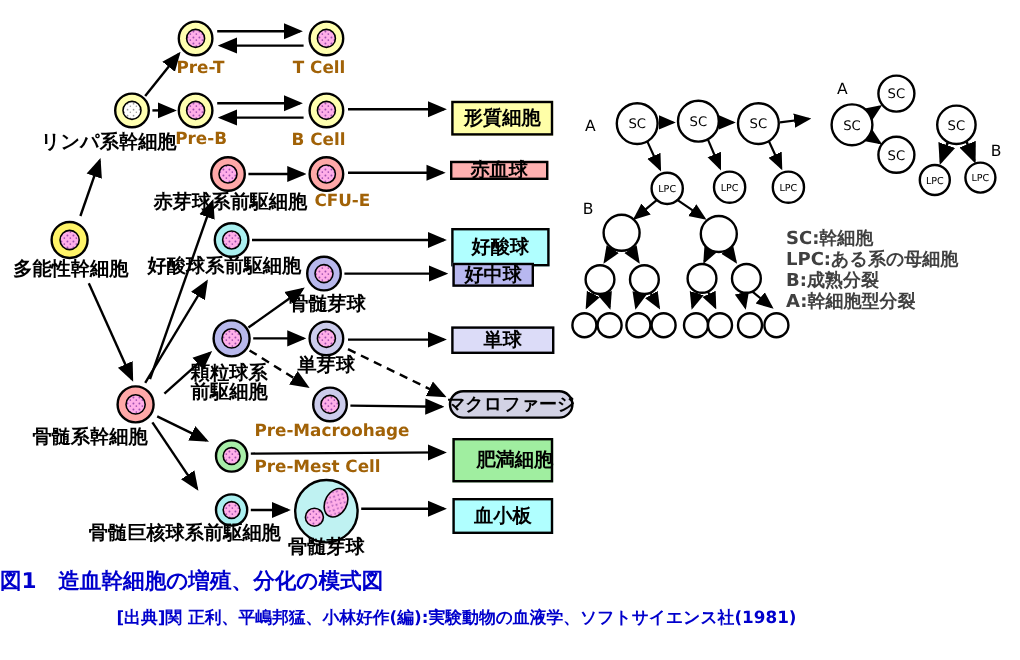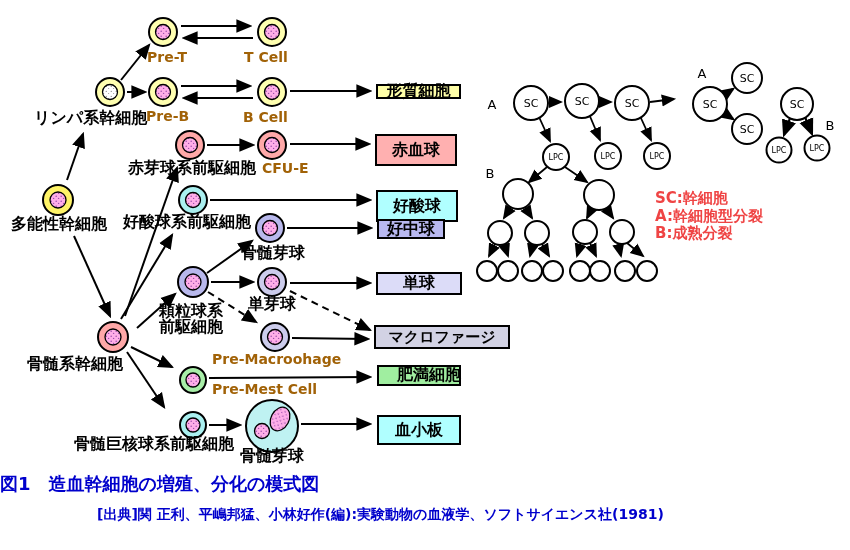--- a/index.html
+++ b/index.html
@@ -5,21 +5,21 @@
   html,body{margin:0;padding:0;background:#fff;}
   .stage{position:relative;width:850px;height:550px;background:#ffffff;overflow:hidden;
          font-family:"DejaVu Sans",sans-serif;}
   .stage svg{position:absolute;left:0;top:0;}
   .jp{position:absolute;font:bold 16px "DejaVu Sans",sans-serif;color:#000;white-space:nowrap;line-height:1;}
   .lat{position:absolute;font:bold 14px "DejaVu Sans",sans-serif;color:#a16207;white-space:nowrap;line-height:1;text-align:right;}
   .box{position:absolute;border:2px solid #000;display:flex;align-items:center;justify-content:center;
        font:bold 16px "DejaVu Sans",sans-serif;color:#000;white-space:nowrap;box-sizing:border-box;}
   .box.small{font-size:15px;}
   .legend{position:absolute;left:655px;top:190px;}
-  .legend span{display:block;font:bold 15px "DejaVu Sans",sans-serif;color:#ef4444;line-height:17.5px;white-space:nowrap;}
+  .legend span{display:block;font:bold 15px "DejaVu Sans",sans-serif;color:#404040;line-height:17.5px;white-space:nowrap;}
   .title{position:absolute;left:0;top:472px;width:680px;
          font:bold 18px "DejaVu Sans",sans-serif;color:#0000CC;white-space:nowrap;}
   .caption{position:absolute;left:97px;top:506px;font:bold 14px "DejaVu Sans",sans-serif;
            color:#0000CC;white-space:nowrap;}
   svg text{font-family:"DejaVu Sans",sans-serif;fill:#000;}
 </style>
 </head>
 <body>
 
 <div class="stage">
@@ -238,30 +238,31 @@
   <span class="jp" style="left:241px;top:245px">骨髄芽球</span>
   <span class="jp" style="left:159px;top:303px">顆粒球系</span>
   <span class="jp" style="left:159px;top:319px">前駆細胞</span>
   <span class="jp" style="left:248px;top:296px">単芽球</span>
   <span class="jp" style="left:27px;top:356px">骨髄系幹細胞</span>
   <span class="lat" style="left:212px;top:352px">Pre-Macroohage</span>
   <span class="lat" style="left:212px;top:382px">Pre-Mest Cell</span>
   <span class="jp" style="left:74px;top:436px">骨髄巨核球系前駆細胞</span>
   <span class="jp" style="left:240px;top:448px">骨髄芽球</span>
 
-  <div class="box" style="left: 376px; top: 84px; width: 85px; height: 15px; background-color: rgb(255, 255, 168);">形質細胞</div>
-  <div class="box" style="left: 375px; top: 134px; width: 82px; height: 32px; background-color: rgb(255, 176, 176);">赤血球</div>
+  <div class="box" style="left: 376px; top: 84px; width: 85px; height: 29px; background-color: rgb(255, 255, 168);">形質細胞</div>
+  <div class="box" style="left: 375px; top: 134px; width: 82px; height: 16px; background-color: rgb(255, 176, 176);">赤血球</div>
   <div class="box" style="left: 376px; top: 190px; width: 82px; height: 32px; background-color: rgb(176, 255, 255);">好酸球</div>
   <div class="box" style="left: 377px; top: 219px; width: 68px; height: 20px; background-color: rgb(184, 184, 240);">好中球</div>
   <div class="box" style="left: 376px; top: 272px; width: 86px; height: 23px; background-color: rgb(220, 220, 248); font-family: Liberation Serif, serif;">単球</div>
-  <div class="box small" style="left: 374px; top: 325px; width: 136px; height: 24px; background-color: rgb(210, 210, 228);">マクロファージ</div>
-  <div class="box" style="left: 377px; top: 365px; width: 84px; height: 21px; background-color: rgb(160, 238, 160); padding-left: 20px;">肥満細胞</div>
+  <div class="box small" style="left: 374px; top: 325px; width: 104px; height: 24px; background-color: rgb(210, 210, 228); border-radius: 12px;">マクロファージ</div>
+  <div class="box" style="left: 377px; top: 365px; width: 84px; height: 37px; background-color: rgb(160, 238, 160); padding-left: 20px;">肥満細胞</div>
   <div class="box" style="left: 377px; top: 415px; width: 84px; height: 30px; background-color: rgb(176, 255, 255);">血小板</div>
 
   <div class="legend">
     <span>SC:幹細胞</span>
+    <span>LPC:ある系の母細胞</span>
+    <span>B:成熟分裂</span>
     <span>A:幹細胞型分裂</span>
-    <span>B:成熟分裂</span>
   </div>
 
   <div class="title">図1　造血幹細胞の増殖、分化の模式図</div>
   <div class="caption">[出典]関 正利、平嶋邦猛、小林好作(編):実験動物の血液学、ソフトサイエンス社(1981)</div>
 </div>
 
 </body></html>

